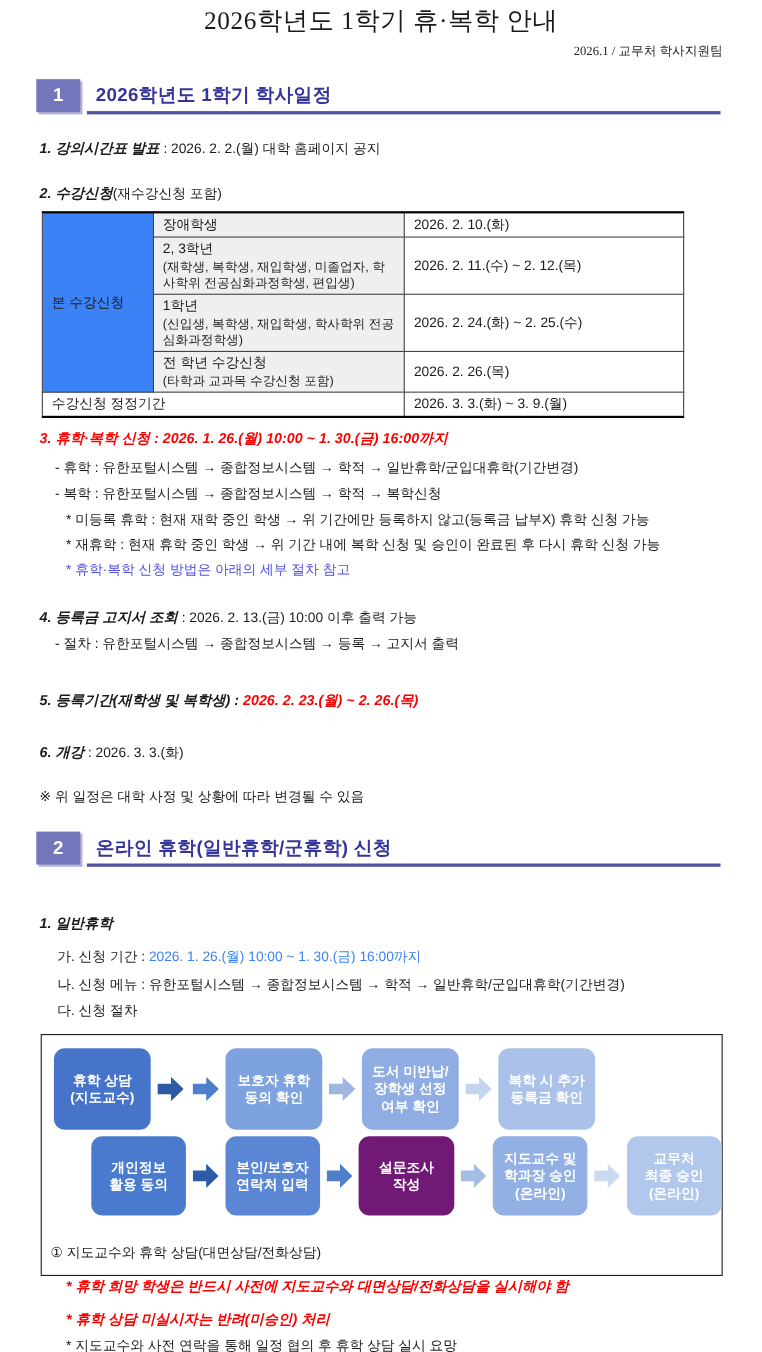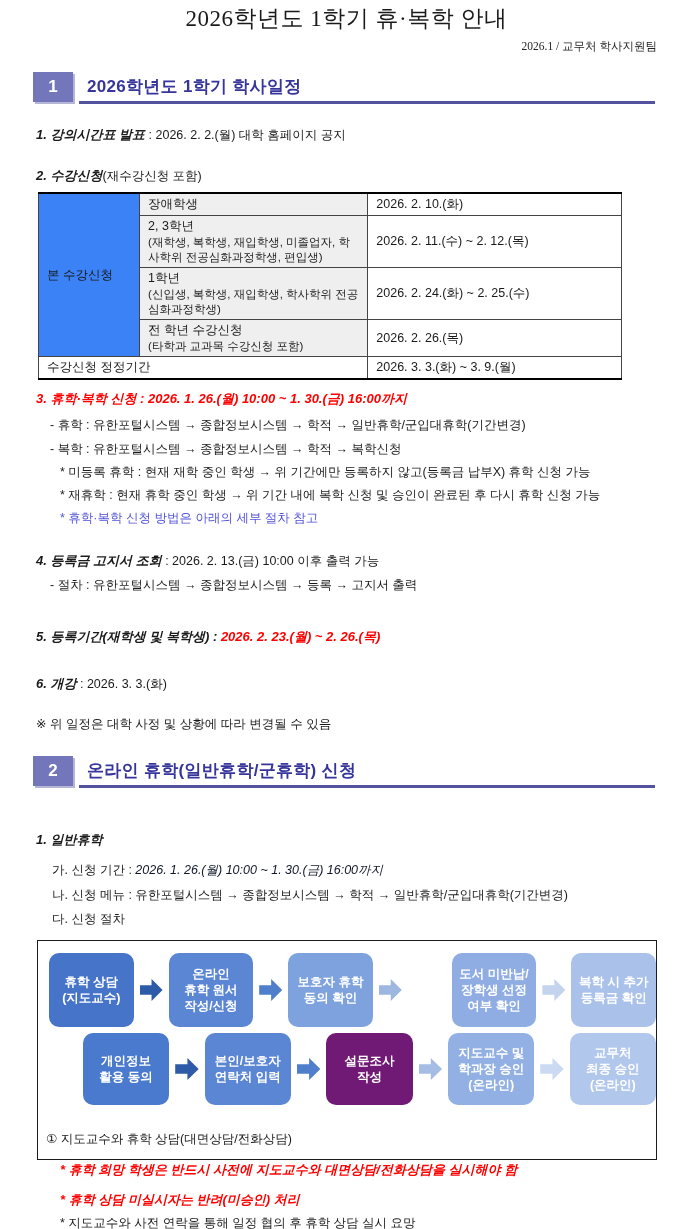--- a/index.html
+++ b/index.html
@@ -19,21 +19,21 @@
   .sec-underline { position:absolute; left:46px; right:2px; bottom:0; height:3px; }
   .sec-badge { position:absolute; left:0; top:0; width:40px; height:30px;
     color:#fff; font-size:17px; font-weight:bold; text-align:center; line-height:30px;
     box-shadow:2px 2px 0 rgba(120,120,180,0.55); }
   .sec-title { position:absolute; left:54px; top:3px; font-size:17px; font-weight:bold;
     color:#35359b; letter-spacing:0.3px; }
 
   .line { font-size:12.5px; white-space:nowrap; }
   .lbl { font-weight:bold; font-style:italic; font-size:13px; }
   .red { color:#fe0000; }
-  .blue { color:#0f172a;font-style:italic; }
+  .blue { color:#3b82f6; }
   .bluenote { color:#5052d8; }
 
   table.sched { position:absolute; top:192px; left:38px; width:584px;
     border-collapse:collapse; font-size:12.5px;
     border-top:2.5px solid #000; border-bottom:2.5px solid #000; }
   table.sched td { border:1px solid #444; padding:2px 8px; vertical-align:middle; }
   td.group { width:88px; background:#3b82f6; }
   td.cat { width:222px; background:#efefef; }
   td.date { width:248px; background:#ffffff; }
   td.footcell { background:#ffffff; }
@@ -140,28 +140,25 @@
   <span>가. 신청 기간 : </span><span class="blue">2026. 1. 26.(월) 10:00 ~ 1. 30.(금) 16:00까지</span>
 </div>
 <div class="abs line" style="top:887px; left:52px;">나. 신청 메뉴 : 유한포털시스템 → 종합정보시스템 → 학적 → 일반휴학/군입대휴학(기간변경)</div>
 <div class="abs line" style="top:911px; left:52px;">다. 신청 절차</div>
 
 <div class="abs flow-frame">
   <div class="flow-row flow-row1">
     <div class="flow-box" style="background-color: rgb(70, 116, 201);">휴학 상담
 (지도교수)</div>
     <div class="flow-arrow" style="background-color: rgb(46, 91, 168);"></div>
-    <div class="flow-box" style="background-color: rgb(91, 134, 211);">온라인
-휴학 원서
-작성/신청</div>
     <div class="flow-arrow" style="background-color: rgb(79, 127, 202);"></div>
     <div class="flow-box" style="background-color: rgb(125, 162, 221);">보호자 휴학
 동의 확인</div>
     <div class="flow-arrow" style="background-color: rgb(157, 183, 224);"></div>
-    <div class="flow-box" style="background-color: rgb(143, 173, 226); margin-left: 44px;">도서 미반납/
+    <div class="flow-box" style="background-color: rgb(143, 173, 226);">도서 미반납/
 장학생 선정
 여부 확인</div>
     <div class="flow-arrow" style="background-color: rgb(196, 212, 239);"></div>
     <div class="flow-box" style="background-color: rgb(170, 194, 234);">복학 시 추가
 등록금 확인</div>
   </div>
   <div class="flow-row flow-row2">
     <div class="flow-box" style="background-color: rgb(74, 122, 206);">개인정보
 활용 동의</div>
     <div class="flow-arrow" style="background-color: rgb(46, 91, 168);"></div>

